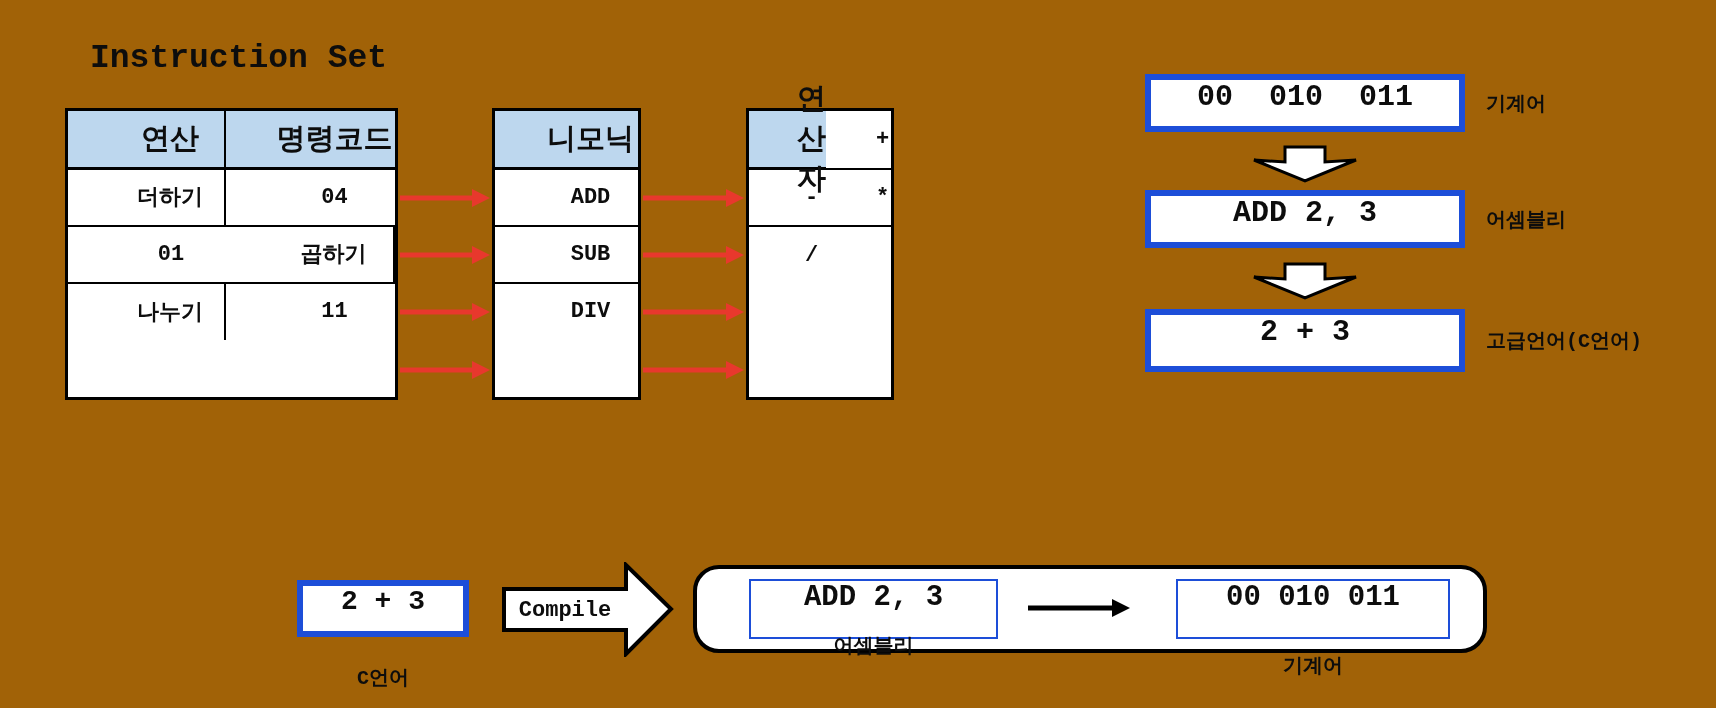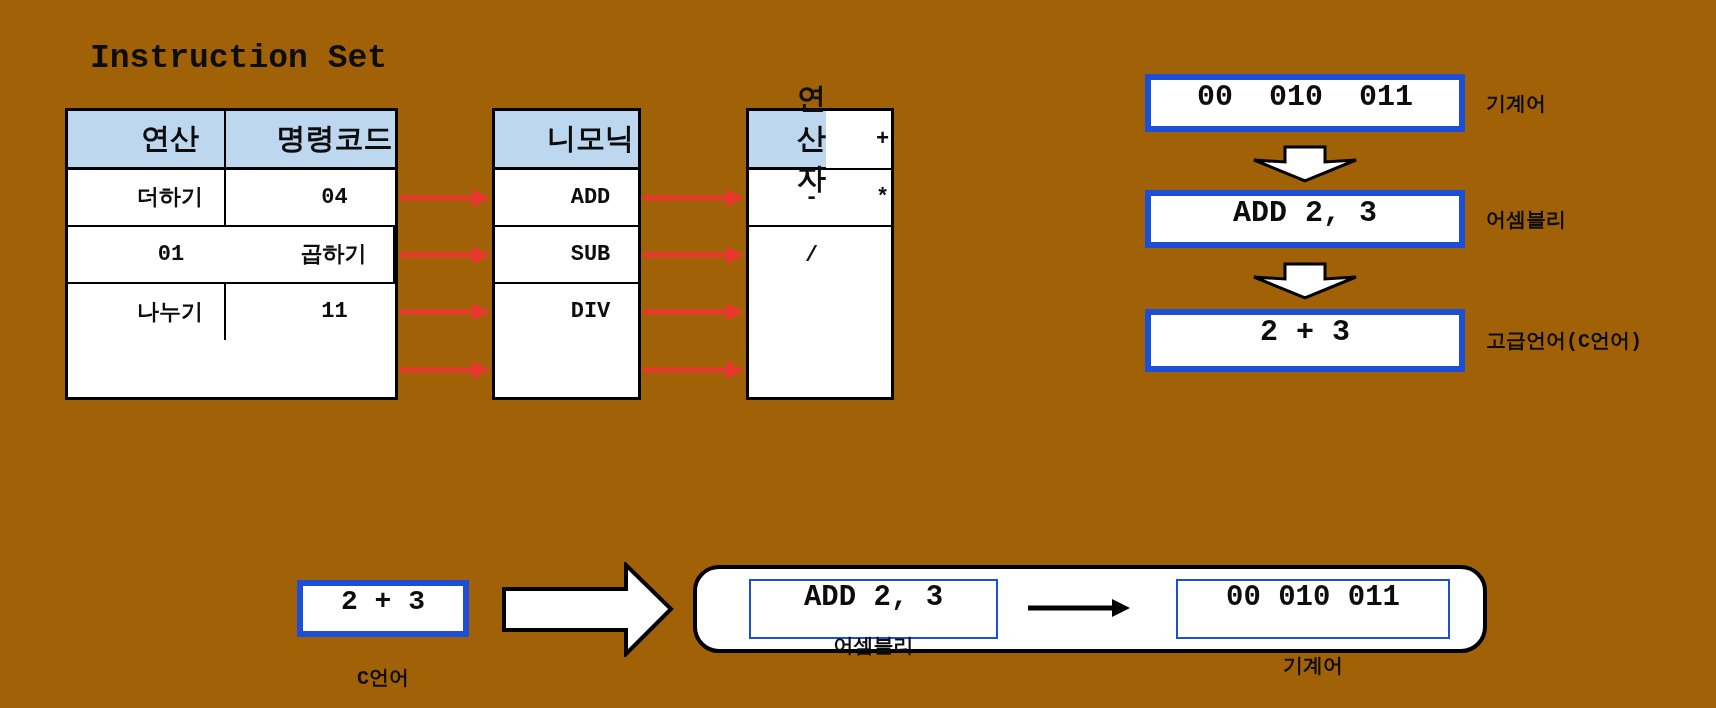--- a/index.html
+++ b/index.html
@@ -146,20 +146,21 @@
   <div class="sidelabel" style="left:1486px;top:327px">고급언어(C언어)</div>
 
   <div class="codebox" style="left:297px;top:580px;width:172px;height:57px;font-size:28px">
     <span class="pre">2 + 3</span>
   </div>
   <div class="centerlabel" style="left:297px;top:664px;width:172px">C언어</div>
 
   <svg style="left:502px;top:562px" width="172" height="95">
     <polygon points="2,27 124,27 124,3 169,47 124,92 124,68 2,68" fill="#ffffff" stroke="#000000" stroke-width="4"></polygon>
   </svg>
+  <div class="compile-label">Compile</div>
 
   <div class="roundbox"></div>
 
   <div class="codebox innerbox" style="left:749px;top:579px;width:249px;height:60px">
     <span class="pre">ADD 2, 3</span>
   </div>
   <div class="centerlabel" style="left:749px;top:632px;width:249px">어셈블리</div>
 
   <svg style="left:1028px;top:598px" width="102" height="20">
     <line x1="0" y1="10" x2="84" y2="10" stroke="#000000" stroke-width="5"></line>

